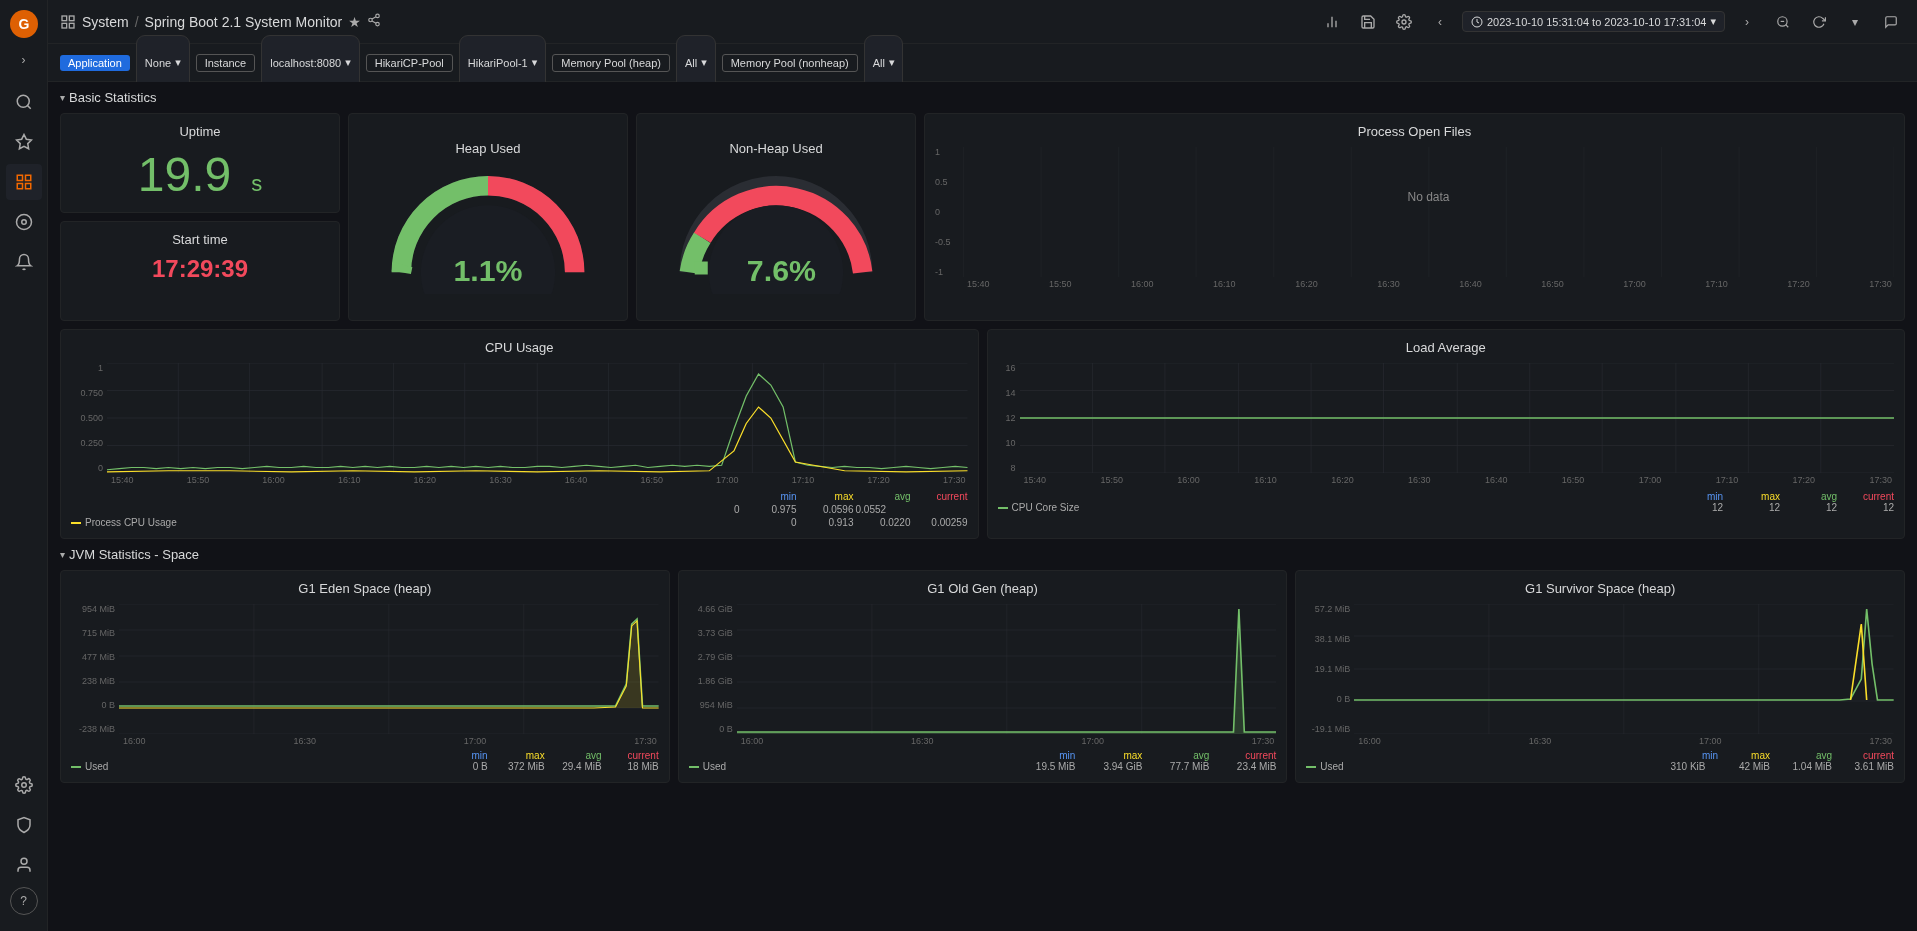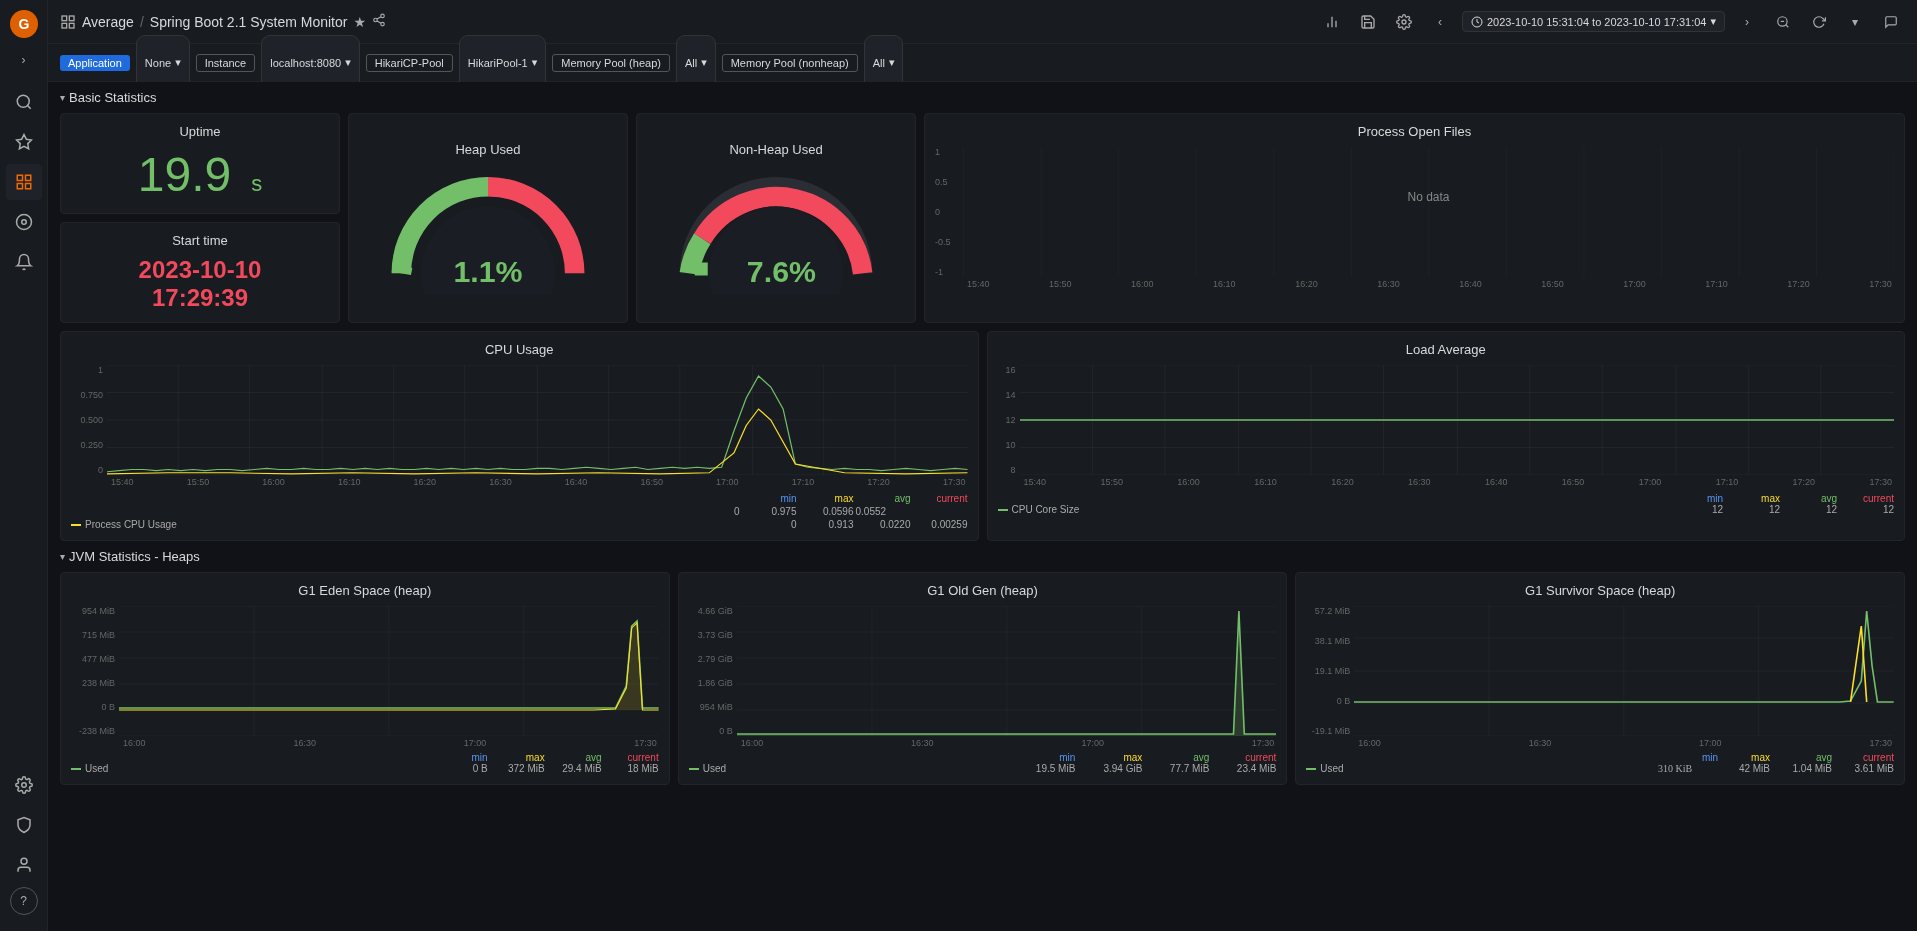--- a/index.html
+++ b/index.html
@@ -303,21 +303,21 @@
 <div class="main">
 
   <div class="topbar">
     <div class="topbar-title">
       <svg width="16" height="16" viewBox="0 0 24 24" fill="none" stroke="#aaa" stroke-width="2">
         <rect x="3" y="3" width="7" height="7"></rect>
           <rect x="14" y="3" width="7" height="7"></rect>
           <rect x="3" y="14" width="7" height="7"></rect>
           <rect x="14" y="14" width="7" height="7"></rect>
       </svg>
-      <span>Average</span>
+      <span>System</span>
       <span class="breadcrumb-sep">/</span>
       <span>Spring Boot 2.1 System Monitor</span>
       <span style="color:#aaa;cursor:pointer;font-size:14px;">★</span>
       <span style="color:#aaa;cursor:pointer;">
         <svg width="14" height="14" viewBox="0 0 24 24" fill="none" stroke="currentColor" stroke-width="2">
           <circle cx="18" cy="5" r="3"></circle>
             <circle cx="6" cy="12" r="3"></circle>
             <circle cx="18" cy="19" r="3"></circle>
           <line x1="8.59" y1="13.51" x2="15.42" y2="17.49"></line>
             <line x1="15.41" y1="6.51" x2="8.59" y2="10.49"></line>
@@ -418,21 +418,20 @@
         <div class="panel">
           <div class="panel-title">Uptime</div>
           <div style="display:flex;align-items:baseline;justify-content:center;gap:20px;">
             <span style="font-size:48px;font-weight:300;color:#73bf69;">19.9</span>
             <span style="font-size:22px;color:#73bf69;">s</span>
           </div>
         </div>
         <div class="panel">
           <div class="panel-title">Start time</div>
           <div style="text-align:center;">
-            <div style="font-size:24px;font-weight:bold;color:#f2495c;">2023-10-10</div>
             <div style="font-size:24px;font-weight:bold;color:#f2495c;">17:29:39</div>
           </div>
         </div>
       </div>
 
       <div class="panel" style="display:flex;flex-direction:column;align-items:center;justify-content:center;">
         <div class="panel-title">Heap Used</div>
         <svg viewBox="0 0 200 120" width="220" height="130">
 
           <path d="M 20 100 A 80 80 0 0 1 180 100" fill="none" stroke="#2a2d33" stroke-width="18"></path>
@@ -650,21 +649,21 @@
             <span style="text-align:right;">12</span>
             <span style="text-align:right;">12</span>
             <span style="text-align:right;">12</span>
           </div>
         </div>
       </div>
     </div>
 
     <div class="section-header">
       <span class="chevron">▾</span>
-      <span>JVM Statistics - Heaps</span>
+      <span>JVM Statistics - Space</span>
     </div>
 
     <div style="display:grid;grid-template-columns:1fr 1fr 1fr;gap:8px;margin-bottom:8px;">
 
       <div class="panel">
         <div class="panel-title">G1 Eden Space (heap)</div>
         <div style="display:flex;position:relative;height:130px;">
           <div style="display:flex;flex-direction:column;justify-content:space-between;font-size:9px;color:#666;padding-right:4px;width:48px;text-align:right;">
             <span>954 MiB</span>
               <span>715 MiB</span>
@@ -812,21 +811,21 @@
             <span style="text-align:right;color:#5794f2;">min</span>
             <span style="text-align:right;color:#fade2a;">max</span>
             <span style="text-align:right;color:#73bf69;">avg</span>
             <span style="text-align:right;color:#f2495c;">current</span>
           </div>
           <div style="display:grid;grid-template-columns:auto 60px 50px 60px 60px;font-size:10px;color:#aaa;gap:2px;">
             <span style="display:flex;align-items:center;gap:4px;">
               <span style="display:inline-block;width:10px;height:2px;background:#73bf69;"></span>
               <span>Used</span>
             </span>
-            <span style="text-align:left;font-family:Liberation Serif, serif;">310 KiB</span>
+            <span style="text-align:center;">310 KiB</span>
             <span style="text-align:right;">42 MiB</span>
             <span style="text-align:right;">1.04 MiB</span>
             <span style="text-align:right;">3.61 MiB</span>
           </div>
         </div>
       </div>
 
     </div>
 
   </div>

